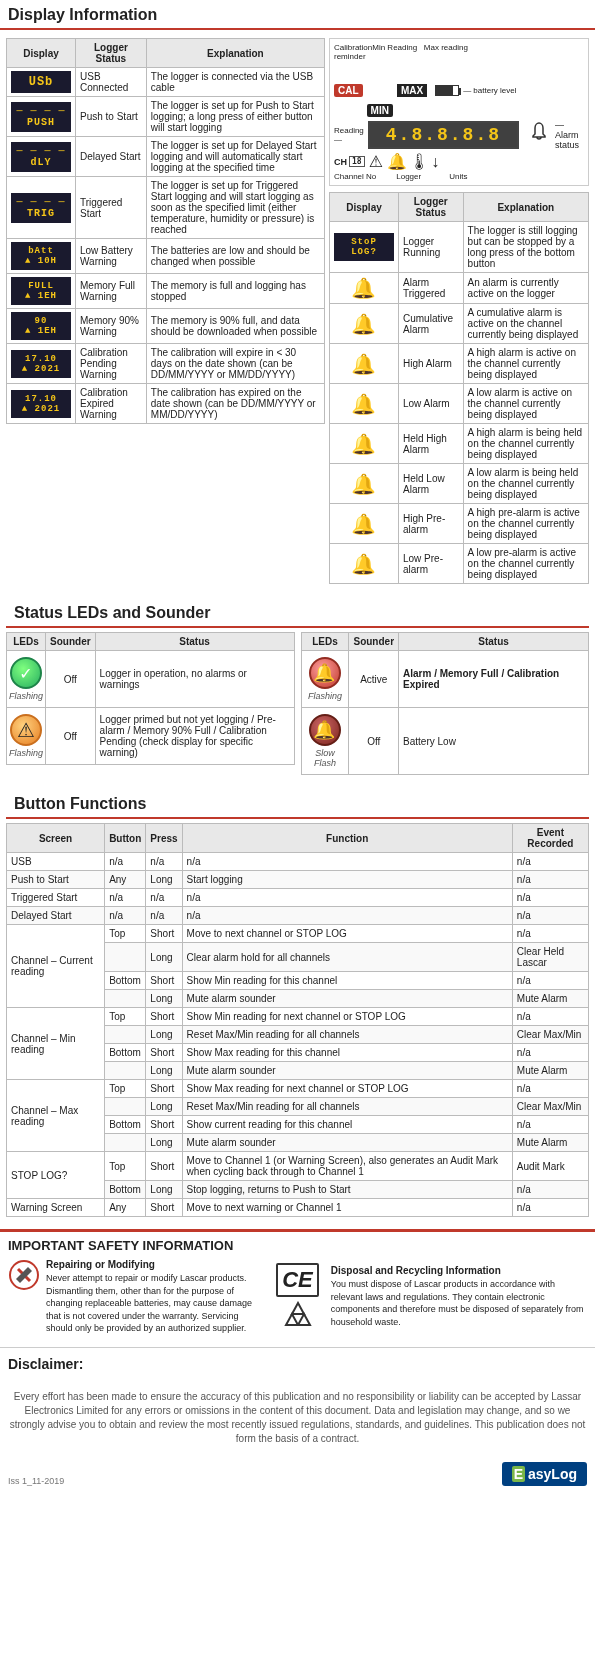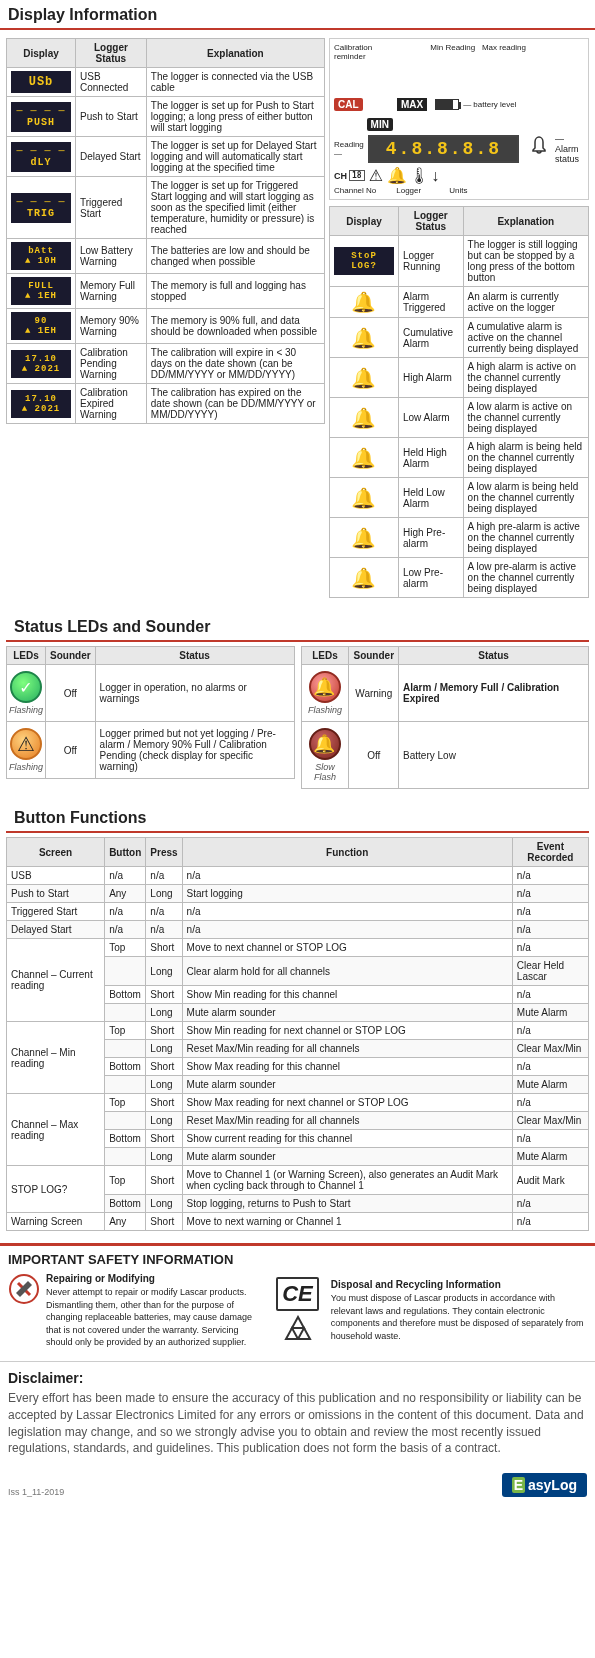--- a/index.html
+++ b/index.html
@@ -229,21 +229,21 @@
       font-style: italic;
     }
 
     
     .disclaimer-section {
       padding: 8px;
       border-top: 1px solid #ccc;
       margin-top: 6px;
     }
     .disclaimer-title { font-weight: bold; font-size: 14px; }
-    .disclaimer-text { font-size: 12px; color: #555; line-height: 1.4; margin-top: 4px; }
+    .disclaimer-text { font-size: 10px; color: #555; line-height: 1.4; margin-top: 18px; text-align: center; }
 
     
     .footer {
       display: flex;
       justify-content: space-between;
       align-items: flex-end;
       padding: 4px 8px;
       margin-top: 4px;
     }
     .issue-text { font-size: 9px; color: #777; }
@@ -340,21 +340,21 @@
             <td>Calibration Expired Warning</td>
             <td>The calibration has expired on the date shown (can be DD/MM/YYYY or MM/DD/YYYY)</td>
           </tr>
         </tbody>
       </table>
     </div>
 
     <div class="right-panel">
 
       <div class="logger-diagram">
-        <div style="font-size:8px; display:flex; justify-content:space-between; margin-bottom:16px;">
+        <div style="font-size:8px; display:flex; margin-bottom:2px;">
           <span>Calibration<br>reminder</span>
           <span style="text-align:center;">Min Reading &nbsp; Max reading</span>
           <span></span>
         </div>
         <div style="display:flex; align-items:center; gap:4px; margin-bottom:3px;">
           <span class="cal-box">CAL</span>
           <span class="min-box">MIN</span>
           <span class="max-box">MAX</span>
           <span style="font-size:10px; margin-left:4px;">
             <span style="border:1.5px solid #333; display:inline-block; width:24px; height:11px; position:relative; vertical-align:middle;">
@@ -494,21 +494,21 @@
             <th>Sounder</th>
             <th>Status</th>
           </tr>
         </thead>
         <tbody>
           <tr>
             <td class="led-cell">
               <div class="led-red">🔔</div>
               <div class="led-label">Flashing</div>
             </td>
-            <td style="text-align:center;">Warning</td>
+            <td style="text-align:center;">Active</td>
             <td style="font-weight:bold;">Alarm / Memory Full / Calibration Expired</td>
           </tr>
           <tr>
             <td class="led-cell">
               <div class="led-red-dark">🔔</div>
               <div class="led-label">Slow Flash</div>
             </td>
             <td style="text-align:center;">Off</td>
             <td>Battery Low</td>
           </tr>

